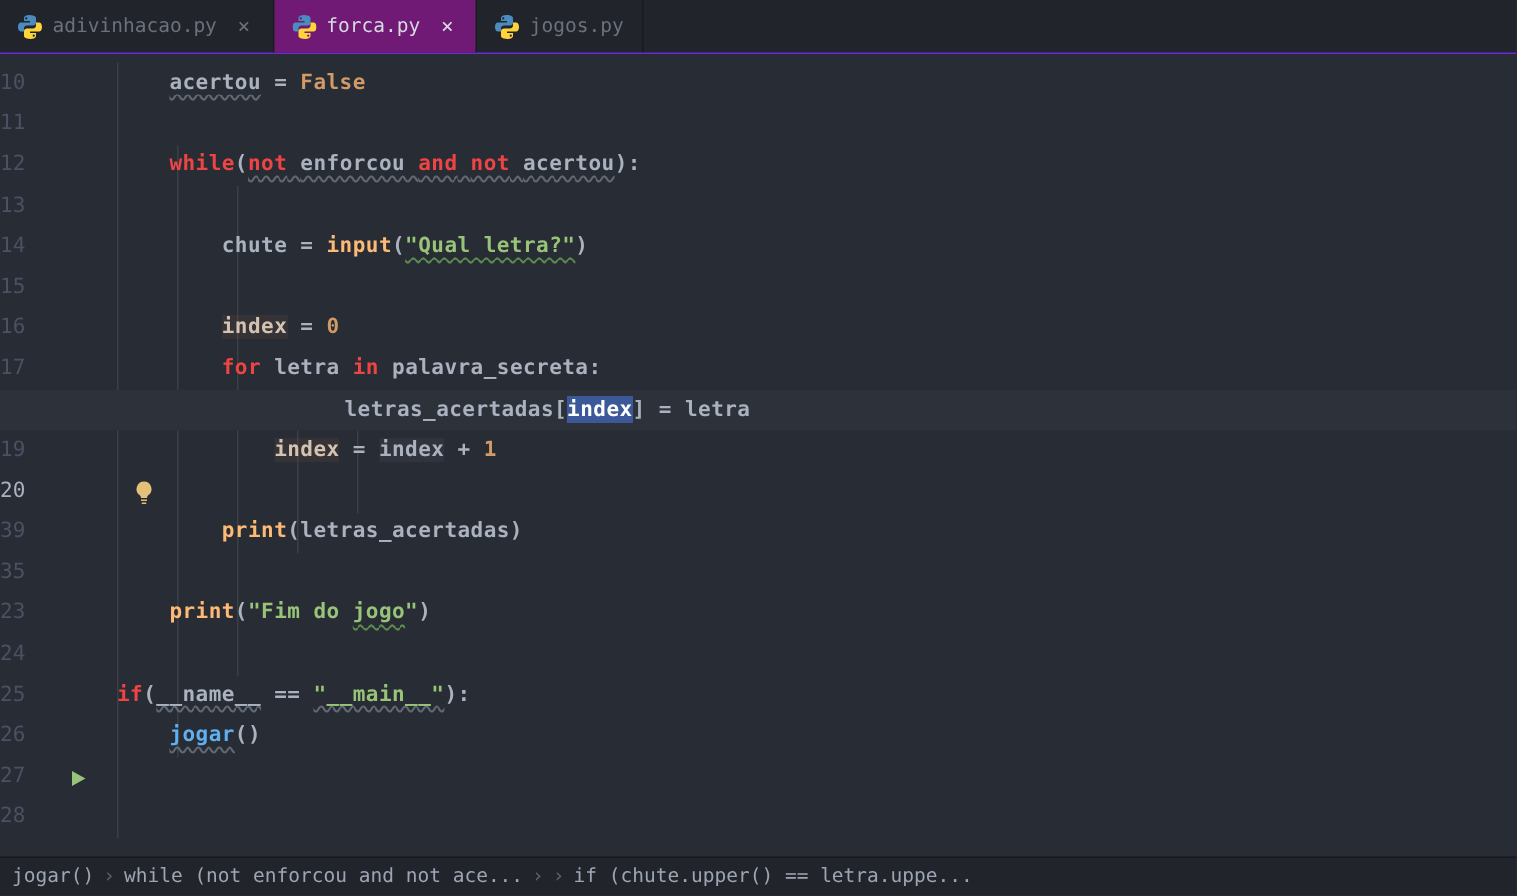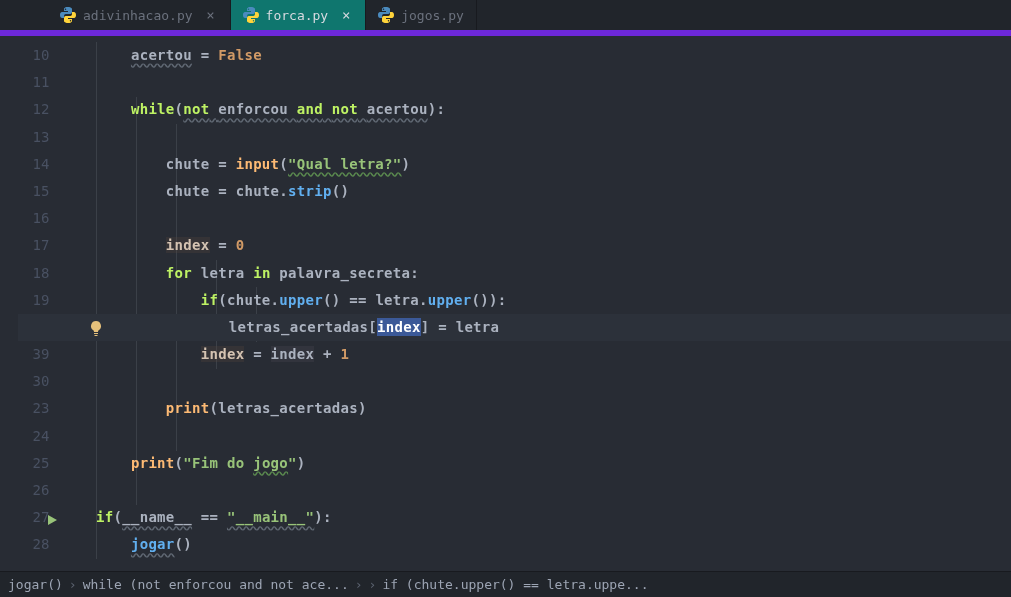--- a/index.html
+++ b/index.html
@@ -10,36 +10,35 @@
     font-family: 'Menlo', 'Consolas', monospace;
     font-size: 14px;
     color: #abb2bf;
     overflow: hidden;
     position: relative;
   }
   .tabs {
     display: flex;
     height: 36px;
     background: #21252b;
-    border-bottom: 6px solid #6d28d9;
-    padding-left: 48px;
+    border-bottom: 1px solid #6d28d9;
   }
   .tab {
     display: flex;
     align-items: center;
     padding: 0 12px;
     height: 100%;
     border-right: 1px solid #181a1f;
     cursor: pointer;
     gap: 7px;
     color: #6b717d;
     font-size: 13px;
   }
   .tab.active {
-    background: #0f766e;
+    background: #701a75;
     color: #d7dae0;
   }
   .tab .py-icon {
     width: 16px; height: 16px;
     display: inline-flex;
     align-items: center;
     justify-content: center;
   }
   .tab .close {
     width: 14px; height: 14px;
@@ -52,25 +51,24 @@
   }
   .tab.active .close { color: #d7dae0; }
   .editor {
     display: flex;
     height: calc(100% - 36px - 26px);
     position: relative;
   }
   .gutter {
     width: 68px;
     padding-top: 6px;
-    text-align: center;
+    text-align: left;
     color: #495162;
     user-select: none;
     position: relative;
-    margin-left: 18px;
   }
   .gutter .ln {
     height: 27.2px;
     line-height: 27.2px;
     padding-right: 22px;
     position: relative;
   }
   .gutter .ln.current { color: #abb2bf; }
   .bulb {
     position: absolute;
@@ -96,36 +94,36 @@
   .line {
     height: 27.2px;
     line-height: 27.2px;
     white-space: pre;
     letter-spacing: 0.3px;
     position: relative;
   }
   .line.hl {
     background: #2c313a;
     margin-left: -78px;
-    padding-left: 71px;
+    padding-left: 90px;
     width: calc(100% + 78px);
   }
   .indent-guide {
     position: absolute;
     width: 1px;
     background: #3b4048;
     top: 6px;
   }
   .ig1 { left: 10px; }
   .ig2 { left: 50px; }
   .ig3 { left: 90px; }
   .ig4 { left: 130px; }
   .ig5 { left: 170px; }
 
-  .t-kw { color: #bef264; }
+  .t-kw { color: #ef4444; }
   .t-builtin { color: #fdba74; }
   .t-fn { color: #61afef; }
   .t-str { color: #98c379; }
   .t-num { color: #d19a66; }
   .t-const { color: #d19a66; }
   .t-varmut { color: #d4c3b2; background: rgba(90,70,60,0.25); }
   .t-varmut2 { color: #abb2bf; background: rgba(70,70,80,0.35); }
   .t-sel { background: #3b5998; color: #fff; padding: 1px 0; }
   .wavy { text-decoration: underline wavy #606873; text-underline-offset: 3px; }
   .wavy-green { text-decoration: underline wavy #5a8a4e; text-underline-offset: 3px; }
@@ -186,21 +184,21 @@
     <div class="ln">12</div>
     <div class="ln">13</div>
     <div class="ln">14</div>
     <div class="ln">15</div>
     <div class="ln">16</div>
     <div class="ln">17</div>
     <div class="ln">18</div>
     <div class="ln">19</div>
     <div class="ln current">20</div>
     <div class="ln">39</div>
-    <div class="ln">30</div>
+    <div class="ln">35</div>
     <div class="ln">23</div>
     <div class="ln">24</div>
     <div class="ln">25</div>
     <div class="ln">26</div>
     <div class="ln">27</div>
     <div class="ln">28</div>
   </div>
 
   <span class="bulb" style="top:284px">
     <svg viewBox="0 0 16 16" width="16" height="16">
@@ -218,25 +216,23 @@
     <div class="indent-guide ig2" style="top:61px;height:408px"></div>
     <div class="indent-guide ig3" style="top:88px;height:327px"></div>
     <div class="indent-guide ig4" style="top:224px;height:109px"></div>
     <div class="indent-guide ig5" style="top:251px;height:55px"></div>
 
     <div class="line">    <span class="wavy">acertou</span><span> = </span><span class="t-const">False</span></div>
     <div class="line"></div>
     <div class="line">    <span class="t-kw">while</span><span>(</span><span class="t-kw wavy">not</span><span class="wavy"> </span><span class="wavy">enforcou</span><span class="wavy"> </span><span class="t-kw wavy">and</span><span class="wavy"> </span><span class="t-kw wavy">not</span><span class="wavy"> </span><span class="wavy">acertou</span><span>):</span></div>
     <div class="line"></div>
     <div class="line">        <span>chute</span><span> = </span><span class="t-builtin">input</span><span>(</span><span class="t-str"><span class="wavy-green">"Qual letra?"</span></span><span>)</span></div>
-    <div class="line">        <span>chute</span><span> = </span><span>chute</span><span>.</span><span class="t-fn">strip</span><span>()</span></div>
     <div class="line"></div>
     <div class="line">        <span class="t-varmut">index</span><span> = </span><span class="t-num">0</span></div>
     <div class="line">        <span class="t-kw">for</span><span> </span><span>letra</span><span> </span><span class="t-kw">in</span><span> </span><span>palavra_secreta</span><span>:</span></div>
-    <div class="line">            <span class="t-kw">if</span><span>(</span><span>chute</span><span>.</span><span class="t-fn">upper</span><span>()</span><span> == </span><span>letra</span><span>.</span><span class="t-fn">upper</span><span>()</span><span>):</span></div>
     <div class="line hl">                <span>letras_acertadas</span><span>[</span><span class="t-sel">index</span><span>]</span><span> = </span><span>letra</span></div>
     <div class="line">            <span class="t-varmut">index</span><span> = </span><span class="t-varmut2">index</span><span> + </span><span class="t-num">1</span></div>
     <div class="line"></div>
     <div class="line">        <span class="t-builtin">print</span><span>(</span><span>letras_acertadas</span><span>)</span></div>
     <div class="line"></div>
     <div class="line">    <span class="t-builtin">print</span><span>(</span><span class="t-str"><span>"Fim do </span><span class="wavy-green">jogo</span><span>"</span></span><span>)</span></div>
     <div class="line"></div>
     <div class="line"><span class="t-kw">if</span><span>(</span><span class="wavy">__name__</span><span> == </span><span class="t-str wavy">"__main__"</span><span>):</span></div>
     <div class="line">    <span class="t-fn wavy">jogar</span><span>()</span></div>
   </div>

